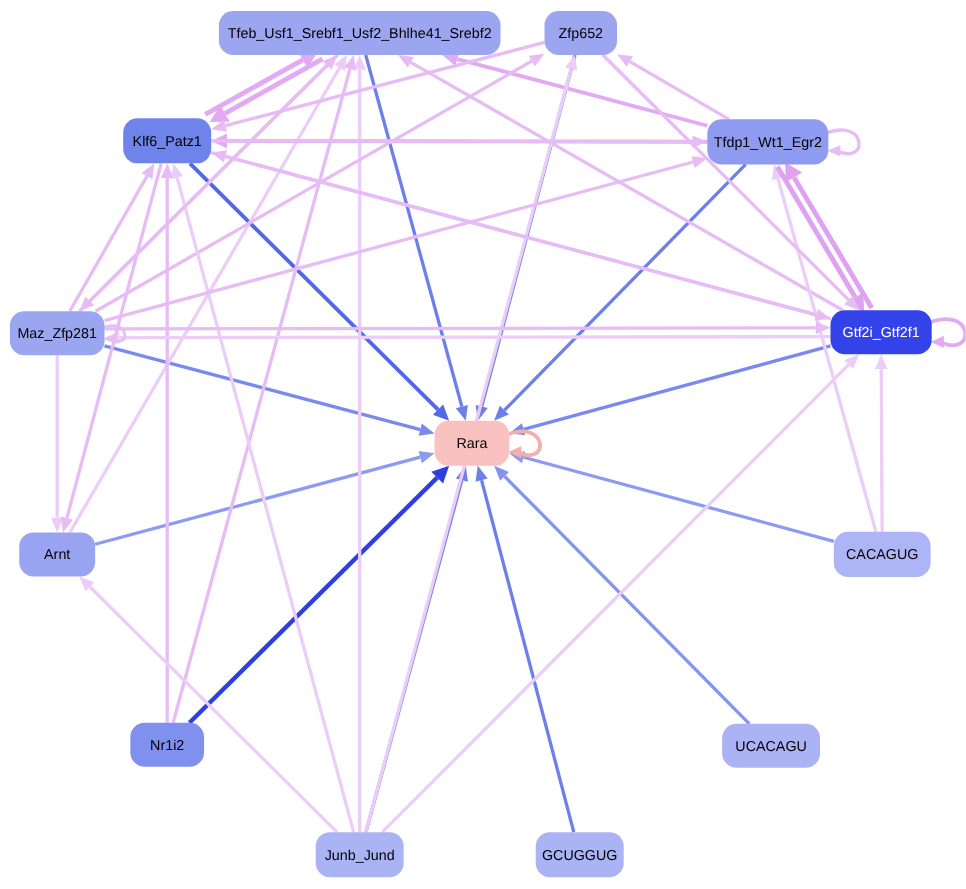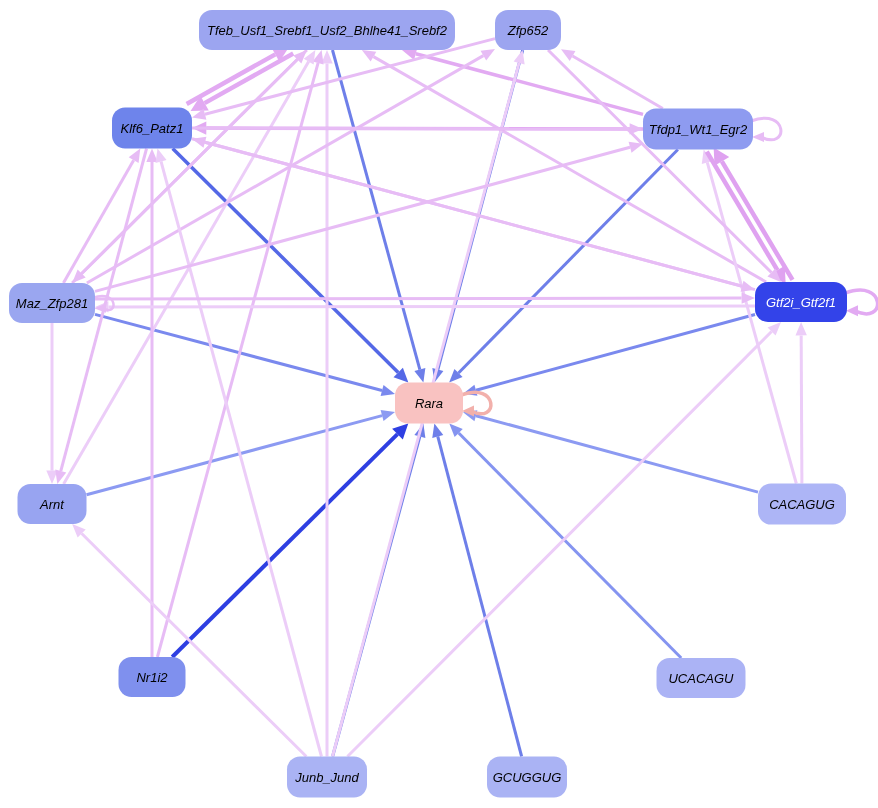--- a/index.html
+++ b/index.html
@@ -2,21 +2,20 @@
 <html><head>
 <meta charset="utf-8">
 <style>
   html,body{margin:0;padding:0;background:#ffffff;}
   #stage{
     position:relative;
     width:878px;height:808px;
     background:#ffffff;
     overflow:hidden;
     font-family:"Liberation Sans","DejaVu Sans",sans-serif;
-    font-style:italic;
   }
   svg text{
     font-family:"Liberation Sans","DejaVu Sans",sans-serif;
   }
 </style>
 </head>
 <body>
 
 <div id="stage">
   <svg id="graph-svg" width="878" height="808" viewBox="0 0 878 808">

